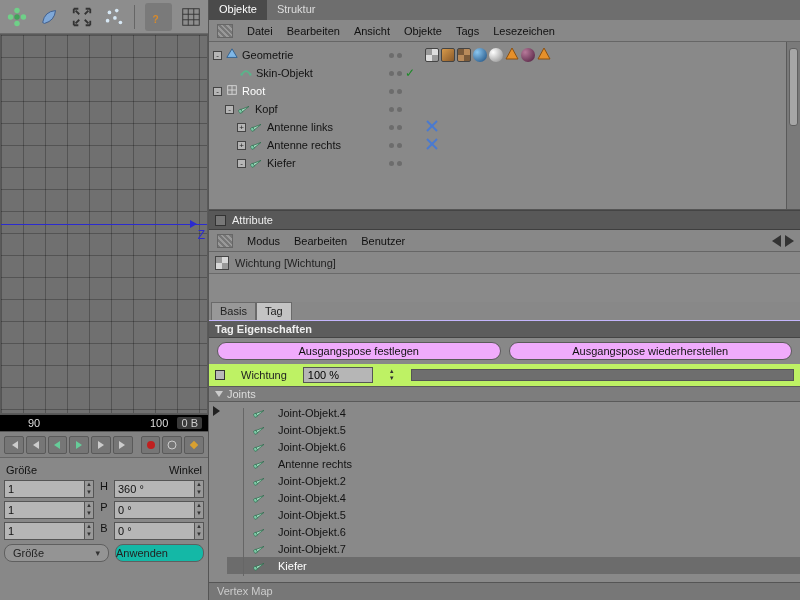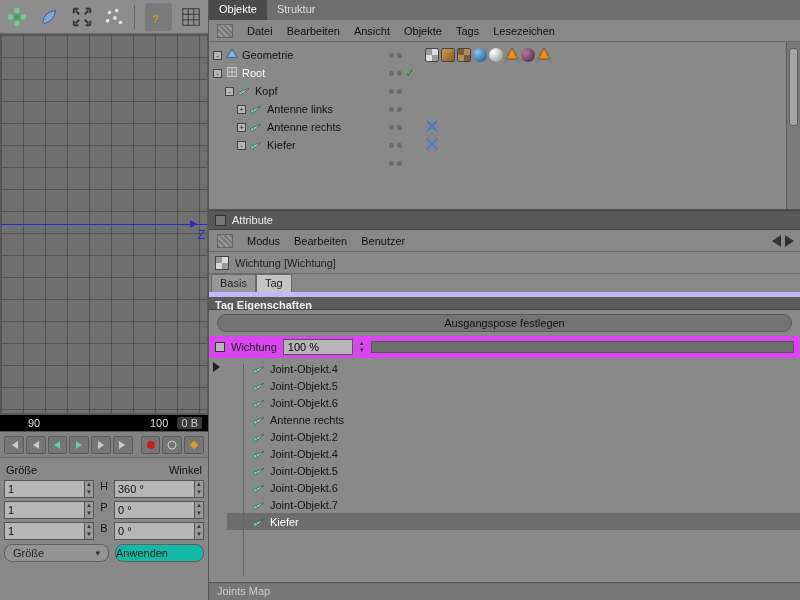--- a/index.html
+++ b/index.html
@@ -80,40 +80,40 @@
   .attr-title .sq { width:11px; height:11px; border:1px solid #333; background:#777; }
   .attr-menu { height:22px; background:#888; display:flex; align-items:center; gap:14px; padding:0 8px; border-bottom:1px solid #666; color:#111; position:relative;}
   .attr-menu .navbtn { position:absolute; right:6px; display:flex; gap:4px; }
   .navtri { width:0; height:0; border-top:6px solid transparent; border-bottom:6px solid transparent; }
   .navtri.l { border-right:9px solid #333; }
   .navtri.r { border-left:9px solid #333; }
 
   .attr-head { height:22px; background:#888; display:flex; align-items:center; gap:6px; padding:0 6px; border-bottom:1px solid #6a6a6a;}
   .attr-head .wicon { width:14px; height:14px; background:repeating-conic-gradient(#d8d8d8 0 25%, #999 0 50%); border:1px solid #444; }
 
-  .subtabs { height:18px; display:flex; background:#888; padding-left:2px; gap:0; }
+  .subtabs { height:18px; display:flex; background:#888; padding-left:2px; gap:0;margin-top:28px; }
   .subtab { padding:2px 8px; background:#989898; border:1px solid #6a6a6a; border-bottom:none; color:#222; font-size:11px;}
   .subtab.active { background:#c4c4c4; }
 
-  .section-title { height:18px; background:#5c5c5c; color:#eee; padding:2px 6px; font-weight:bold; border-top:5px solid #c4b5fd; border-bottom:1px solid #444;}
+  .section-title { height:18px; background:#5c5c5c; color:#eee; padding:2px 6px; font-weight:bold; border-top:1px solid #c4b5fd; border-bottom:1px solid #444;}
 
   .btnrow { height:26px; display:flex; gap:8px; align-items:center; padding:3px 8px; background:#888;}
-  .pillbtn { flex:1; height:18px; background:#737373; border:1px solid #5a5a5a; border-radius:9px; text-align:center; line-height:16px; color:#111; }
-
-  .wrow { height:22px; display:flex; align-items:center; gap:6px; padding:0 6px; background:#d946ef;}
+  .pillbtn { flex:1; height:18px; background:#f0abfc; border:1px solid #5a5a5a; border-radius:9px; text-align:center; line-height:16px; color:#111; }
+
+  .wrow { height:22px; display:flex; align-items:center; gap:16px; padding:0 6px; background:#bef264;}
   .wrow .chkbox { width:10px; height:10px; border:1px solid #333; background:#b8b8b8; }
   .wrow input { width:70px; height:16px; background:#b6b6b6; border:1px solid #555; padding:0 4px; font-size:11px;}
   .wrow .bar { flex:1; height:12px; background:#6e6e6e; border:1px solid #555; }
 
   .joints-hdr { height:16px; background:#7d7d7d; display:flex; align-items:center; gap:4px; padding:0 6px; color:#ddd; border-top:1px solid #5a5a5a; border-bottom:1px solid #5a5a5a;}
   .joints-hdr .tri { width:0;height:0;border-left:4px solid transparent;border-right:4px solid transparent;border-top:6px solid #ccc;}
 
   .joints-body { flex:1; background:#898989; padding:2px 0 2px 18px; position:relative;}
   .joints-body .side-tri { position:absolute; left:4px; top:4px; width:0;height:0; border-top:5px solid transparent; border-bottom:5px solid transparent; border-left:7px solid #222;}
-  .jrow { height:17px; display:flex; align-items:center; gap:4px; padding-left:26px; color:#131313;}
+  .jrow { height:17px; display:flex; align-items:center; gap:12px; padding-left:26px; color:#131313;}
   .jrow.sel { background:#6c6c6c; color:#fff; }
   .jline { position:absolute; left:34px; top:6px; bottom:6px; width:1px; background:#666; }
   .jbone { width:13px; height:8px; }
 
   .vmap { height:18px; background:#777; color:#ccc; padding:2px 8px; border-top:1px solid #555;}
 
   
   .bone-svg { transform: rotate(-30deg); }
 </style>
 </head>
@@ -312,20 +312,30 @@
 
     <div class="om-body">
       <div class="om-tree" id="om-tree">
           <div class="om-row">
             <span class="exp">-</span>
             <span><svg class="objicon" viewBox="0 0 14 14">
                 <path d="M7 1 L13 11 L1 11 Z" fill="#7fb7e6" stroke="#2a5a8a"></path>
               </svg></span>
             <span>Geometrie</span>
           </div>
+          <div class="om-row">
+            <span class="branch"></span>
+            <span style="width:11px;display:inline-block"></span>
+            <span><svg class="objicon" viewBox="0 0 14 14">
+                <path d="M2 10 Q7 2 12 10" fill="none" stroke="#59b58a" stroke-width="2"></path>
+                <circle cx="2" cy="10" r="1.5" fill="#59b58a"></circle>
+                <circle cx="12" cy="10" r="1.5" fill="#59b58a"></circle>
+              </svg></span>
+            <span>Skin-Objekt</span>
+          </div>
           <div class="om-row sel">
             <span class="exp">-</span>
             <span><svg class="objicon" viewBox="0 0 14 14">
                 <rect x="2" y="2" width="10" height="10" fill="none" stroke="#ddd"></rect>
                 <line x1="2" y1="7" x2="12" y2="7" stroke="#ddd"></line>
                 <line x1="7" y1="2" x2="7" y2="12" stroke="#ddd"></line>
               </svg></span>
             <span>Root</span>
           </div>
           <div class="om-row">
@@ -454,31 +464,36 @@
       <div class="wicon"></div>
       <span>Wichtung [Wichtung]</span>
     </div>
     <div class="subtabs">
       <div class="subtab">Basis</div>
       <div class="subtab active">Tag</div>
     </div>
     <div class="section-title">Tag Eigenschaften</div>
     <div class="btnrow">
       <div class="pillbtn">Ausgangspose festlegen</div>
+      <div class="pillbtn">Ausgangspose wiederherstellen</div>
     </div>
     <div class="wrow">
       <div class="chkbox"></div>
       <span>Wichtung</span>
       <input value="100 %" style="">
       <div class="stepper">
           <div>▲</div>
           <div>▼</div>
         </div>
       <div class="bar"></div>
     </div>
+    <div class="joints-hdr">
+      <div class="tri"></div>
+      <span>Joints</span>
+    </div>
     <div class="joints-body">
       <div class="side-tri"></div>
       <div class="jline"></div>
       <div id="joints-rows">
           <div class="jrow">
             <span><svg class="jbone bone-svg" viewBox="0 0 20 10">
                 <ellipse cx="3" cy="5" rx="3" ry="3" fill="#7ec9a8" stroke="#2a6a4a"></ellipse>
                 <path d="M5 3 L18 5 L5 7 Z" fill="#a8e2c6" stroke="#2a6a4a"></path>
               </svg></span>
             <span>Joint-Objekt.4</span>
@@ -541,15 +556,15 @@
           </div>
           <div class="jrow sel">
             <span><svg class="jbone bone-svg" viewBox="0 0 20 10">
                 <ellipse cx="3" cy="5" rx="3" ry="3" fill="#7ec9a8" stroke="#2a6a4a"></ellipse>
                 <path d="M5 3 L18 5 L5 7 Z" fill="#a8e2c6" stroke="#2a6a4a"></path>
               </svg></span>
             <span>Kiefer</span>
           </div>
         </div>
     </div>
-    <div class="vmap">Joints Map</div>
+    <div class="vmap">Vertex Map</div>
   </div>
 </div>
 
 </body></html>

